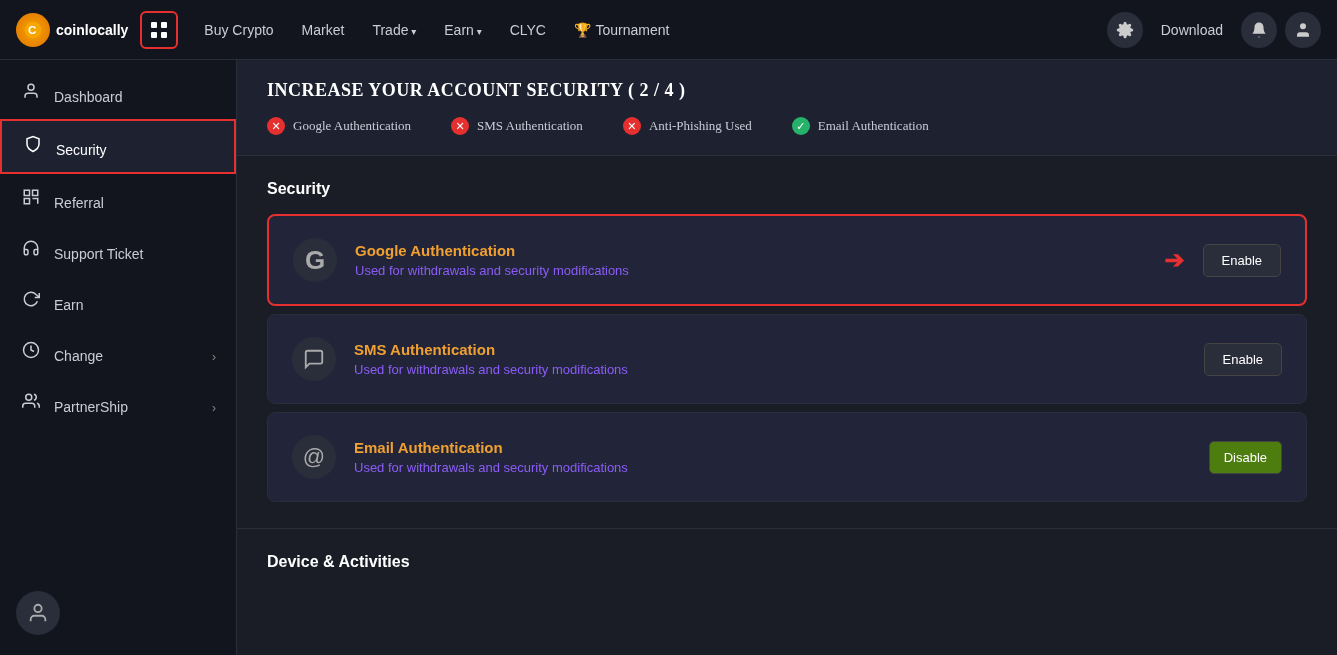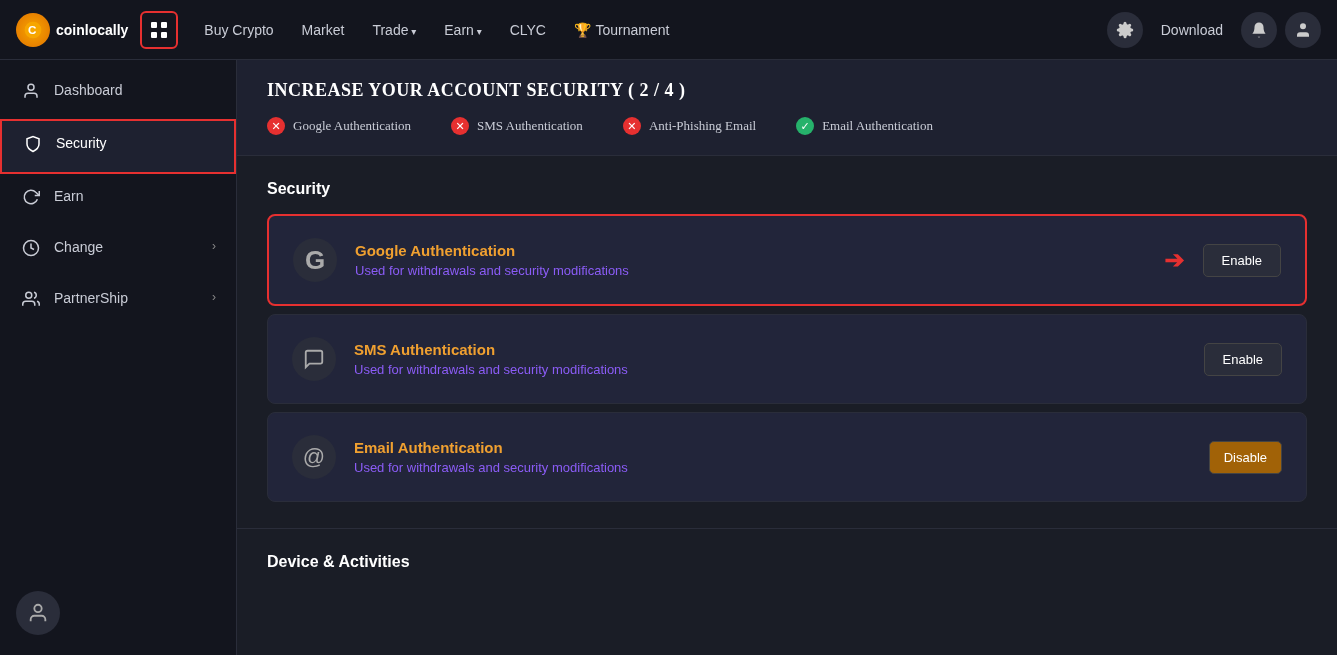--- a/index.html
+++ b/index.html
@@ -115,21 +115,21 @@
       width: 237px;
       background: #13151e;
       border-right: 1px solid #2a2d3a;
       display: flex;
       flex-direction: column;
       padding: 8px 0;
       flex-shrink: 0;
     }
     .sidebar-item {
       display: flex;
-      align-items: flex-start;
+      align-items: flex-end;
       gap: 12px;
       padding: 14px 20px;
       cursor: pointer;
       color: #c9ccd6;
       font-size: 14px;
       border-radius: 0;
       position: relative;
     }
     .sidebar-item.active {
       background: #1e2130;
@@ -289,21 +289,21 @@
     .btn-change {
       background: #2a2d3a;
       color: #fff;
       border: 1px solid #444;
       padding: 8px 14px;
       border-radius: 5px;
       cursor: pointer;
       font-size: 13px;
     }
     .btn-disable {
-      background: #a16207;
+      background: #4d7c0f;
       color: #fff;
       border: 1px solid #444;
       padding: 8px 14px;
       border-radius: 5px;
       cursor: pointer;
       font-size: 13px;
     }
 
     .arrow-indicator {
       display: flex;
@@ -397,21 +397,40 @@
     <div class="sidebar-item active">
       <span class="icon">
         <svg width="18" height="18" viewBox="0 0 24 24" fill="none" stroke="currentColor" stroke-width="2">
           <path d="M12 22s8-4 8-10V5l-8-3-8 3v7c0 6 8 10 8 10z"></path>
         </svg>
       </span>
       <span>Security</span>
     </div>
 
 
-
+    <div class="sidebar-item">
+      <span class="icon">
+        <svg width="18" height="18" viewBox="0 0 24 24" fill="none" stroke="currentColor" stroke-width="2">
+          <rect x="3" y="3" width="7" height="7"></rect>
+            <rect x="14" y="3" width="7" height="7"></rect>
+            <rect x="3" y="14" width="7" height="7"></rect>
+            <path d="M14 14h7v7"></path>
+        </svg>
+      </span>
+      <span>Referral</span>
+    </div>
+
+    <div class="sidebar-item">
+      <span class="icon">
+        <svg width="18" height="18" viewBox="0 0 24 24" fill="none" stroke="currentColor" stroke-width="2">
+          <path d="M3 18v-6a9 9 0 0118 0v6M21 19a2 2 0 01-2 2h-1a2 2 0 01-2-2v-3a2 2 0 012-2h3zM3 19a2 2 0 002 2h1a2 2 0 002-2v-3a2 2 0 00-2-2H3z"></path>
+        </svg>
+      </span>
+      <span>Support Ticket</span>
+    </div>
 
     <div class="sidebar-item">
       <span class="icon">
         <svg width="18" height="18" viewBox="0 0 24 24" fill="none" stroke="currentColor" stroke-width="2">
           <polyline points="23 4 23 10 17 10"></polyline>
             <path d="M20.49 15a9 9 0 11-2.12-9.36L23 10"></path>
         </svg>
       </span>
       <span>Earn</span>
     </div>
@@ -455,21 +474,21 @@
         <div class="security-check-item">
           <div class="check-icon-fail">✕</div>
           <span>Google Authentication</span>
         </div>
         <div class="security-check-item">
           <div class="check-icon-fail">✕</div>
           <span>SMS Authentication</span>
         </div>
         <div class="security-check-item">
           <div class="check-icon-fail">✕</div>
-          <span>Anti-Phishing Email</span>
+          <span>Anti-Phishing Used</span>
         </div>
         <div class="security-check-item">
           <div class="check-icon-pass">✓</div>
           <span>Email Authentication</span>
         </div>
       </div>
     </div>
 
     <div class="security-section">
       <div class="section-title">Security</div>

